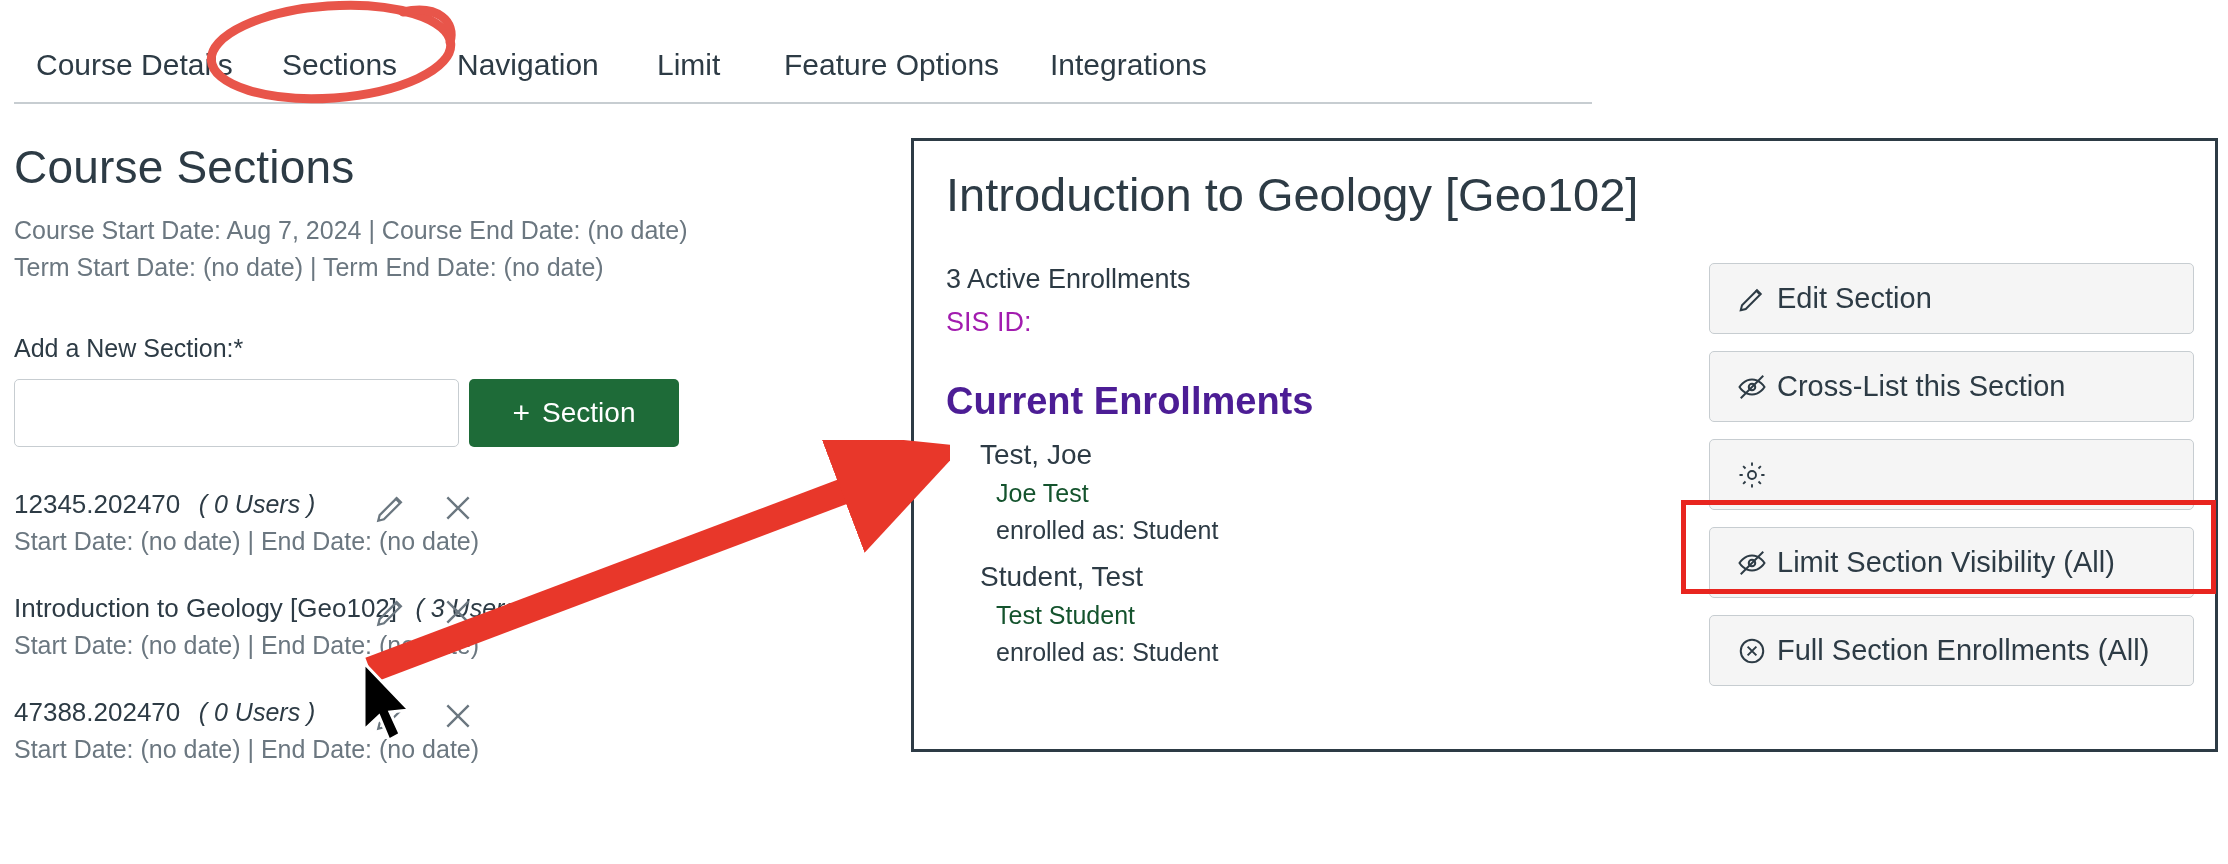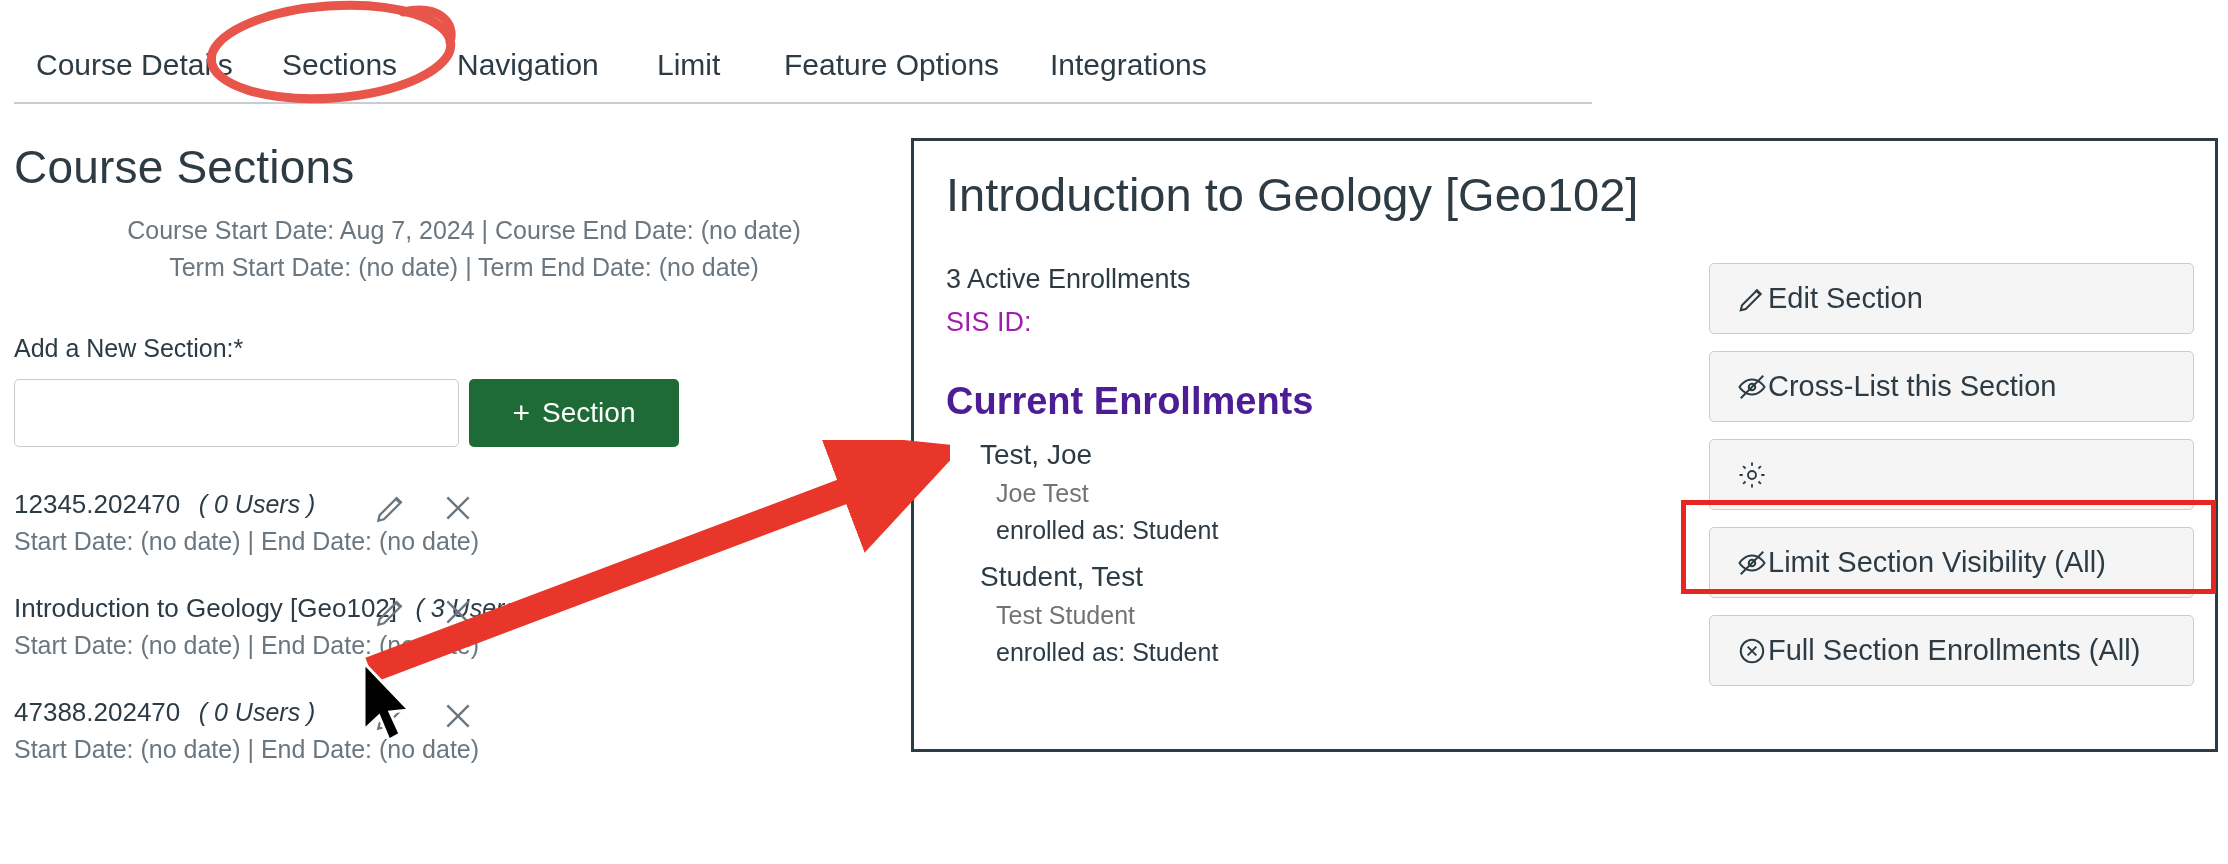--- a/index.html
+++ b/index.html
@@ -49,21 +49,20 @@
     font-size: 46px;
     font-weight: normal;
     color: #2d3b45;
     margin: 0 0 22px 0;
     letter-spacing: .2px;
   }
   .meta-line {
     font-size: 25px;
     color: #6b7780;
     margin: 0 0 8px 0;
-    text-align: center;
   }
   #add-section-label {
     font-size: 25px;
     color: #2d3b45;
     margin: 52px 0 16px 0;
   }
   #add-section-row {
     display: flex;
     align-items: stretch;
     gap: 10px;
@@ -176,21 +175,21 @@
   }
   .enrollment {
     margin: 16px 12px 0 66px;
   }
   .enrollment .e-name {
     font-size: 28px;
     color: #2d3b45;
   }
   .enrollment .e-sub {
     font-size: 25px;
-    color: #737373;
+    color: #14532d;
     margin-left: 16px;
     margin-top: 8px;
   }
   .enrollment .e-role {
     font-size: 25px;
     color: #2d3b45;
     margin-left: 16px;
     margin-top: 8px;
   }
 
@@ -203,21 +202,21 @@
   }
   .action-btn {
     width: 485px;
     height: 71px;
     box-sizing: border-box;
     border: 1px solid #c7cdd1;
     border-radius: 5px;
     background: #f5f5f5;
     display: flex;
     align-items: center;
-    gap: 0;
+    gap: 9px;
     padding-left: 26px;
     font-size: 29px;
     color: #2d3b45;
     margin-bottom: 17px;
     cursor: pointer;
     font-family: "Liberation Sans", sans-serif;
   }
   .action-btn .btn-icon {
     display: inline-flex;
     width: 32px;

